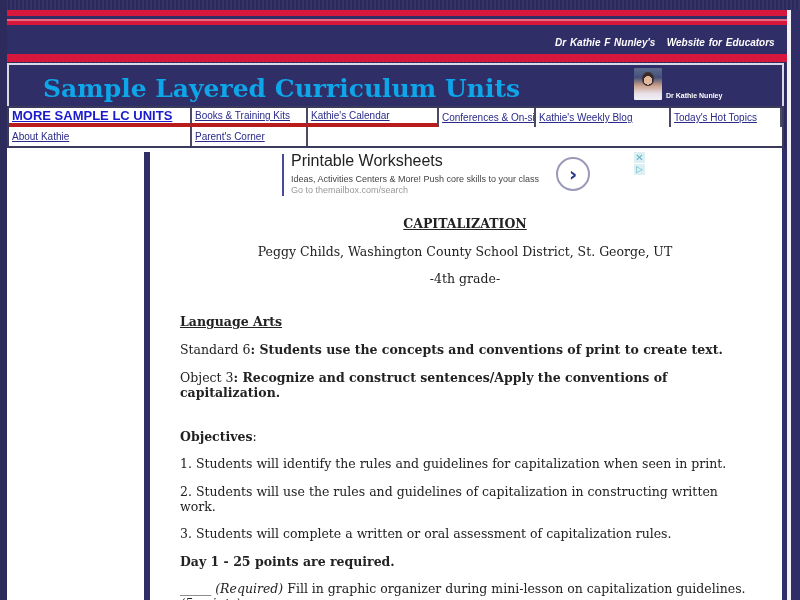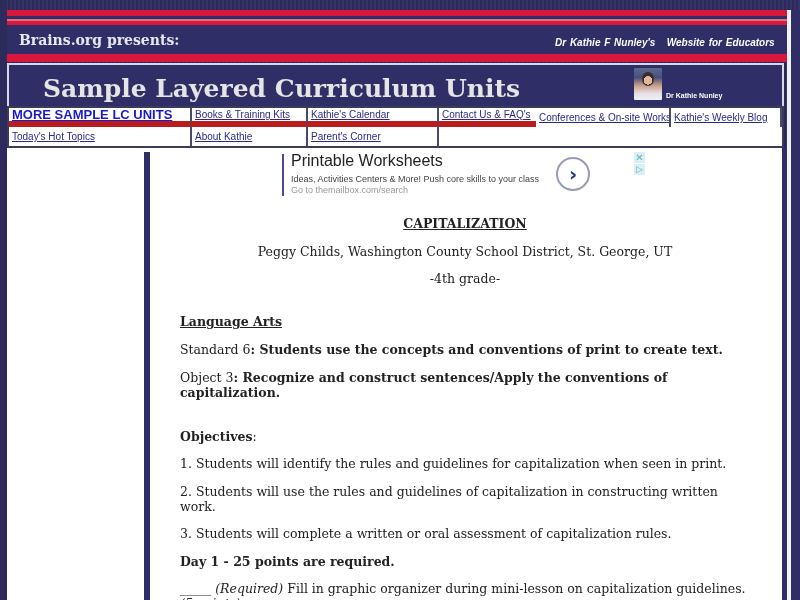--- a/index.html
+++ b/index.html
@@ -40,21 +40,21 @@
       position: absolute; left: 787px; top: 10px; width: 4px; height: 590px; background: #f2f2f8;
     }
     
     .header-panel {
       position: absolute; left: 7px; top: 63px; width: 777px; height: 44px;
       background: #2f2e66;
       border: 2px solid #d8d8e6; border-bottom: none;
     }
     .page-title {
       position: absolute; left: 34px; top: 9px;
-      color: #e5e5e5; font-family: "DejaVu Serif", serif; font-weight: bold; font-size: 25px;
+      color: #0ea5e9; font-family: "DejaVu Serif", serif; font-weight: bold; font-size: 25px;
       letter-spacing: 0px;
     }
     .avatar {
       position: absolute; left: 625px; top: 3px; width: 28px; height: 32px;
       background: linear-gradient(180deg, #5a6a8c 0%, #46507a 30%, #c8a08a 55%, #e8e0e8 80%, #f0f0f6 100%);
       border-radius: 1px;
     }
     .avatar::before {
       content: ""; position: absolute; left: 8px; top: 4px; width: 12px; height: 14px; border-radius: 50%;
       background: radial-gradient(circle at 50% 60%, #e0b8a0 40%, #3a2a28 42%);
@@ -65,21 +65,21 @@
     }
     
     .nav-table {
       position: absolute; left: 7px; top: 106px; width: 777px; height: 42px;
       background: #ffffff; border: 2px solid #3a3a5a;
       display: grid;
       grid-template-columns: 183px 116px 131px 97px 135px 1fr;
       grid-template-rows: 1fr 1fr;
     }
     .nav-cell {
-      border-right: 2px solid #4a4a66; border-bottom: 6px solid #b91c1c;
+      border-right: 2px solid #4a4a66; border-bottom: 4px solid #b91c1c;
       display: flex; align-items: center; padding-left: 3px;
       font-family: "Liberation Sans", sans-serif; font-size: 10px; color: #2a2a8a; text-decoration: underline;
       white-space: nowrap; overflow: hidden;
     }
     .nav-cell.last-col { border-right: none; }
     .nav-cell.last-row { border-bottom: none; }
     .nav-cell.featured { font-size: 13px; font-weight: bold; color: #1a1acc; }
     
     .main-area {
       position: absolute; left: 7px; top: 148px; width: 777px; height: 452px;
@@ -120,35 +120,33 @@
     .b { font-weight: bold; }
     .i { font-style: italic; }
   </style>
 </head>
 <body>
 
 <div class="left-outer-border"></div>
 
 <div class="top-banner">
   <div class="red-top2"></div>
-  <span class="brains-label">Brains.org presents:</span>
   <span class="tagline" style="white-space:pre">Dr Kathie F Nunley's   Website for Educators</span>
 </div>
 
 <div class="header-panel">
   <span class="page-title">Sample Layered Curriculum Units</span>
   <div class="avatar"></div>
   <span class="avatar-caption">Dr Kathie Nunley</span>
 </div>
 
 <div class="nav-table">
   <a class="nav-cell featured">MORE SAMPLE LC UNITS</a>
   <a class="nav-cell">Books &amp; Training Kits</a>
   <a class="nav-cell">Kathie's Calendar</a>
-  <a class="nav-cell last-col">Contact Us &amp; FAQ's</a>
   <a class="nav-cell last-row">Conferences &amp; On-site Workshops</a>
   <a class="nav-cell last-row">Kathie's Weekly Blog</a>
   <a class="nav-cell last-row">Today's Hot Topics</a>
   <a class="nav-cell last-row">About Kathie</a>
   <a class="nav-cell last-row">Parent's Corner</a>
 </div>
 
 <div class="main-area"></div>
 <div class="left-col-border"></div>
 <div class="right-col-border"></div>

